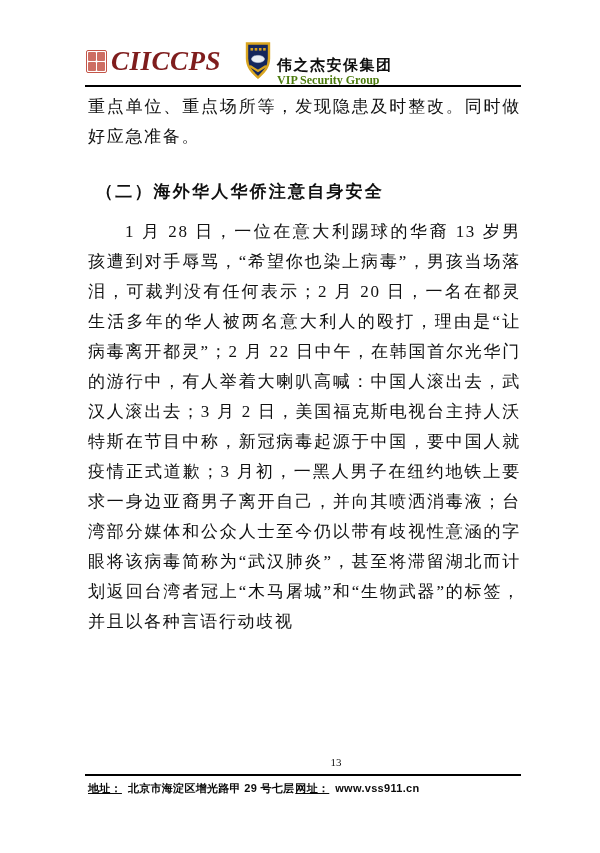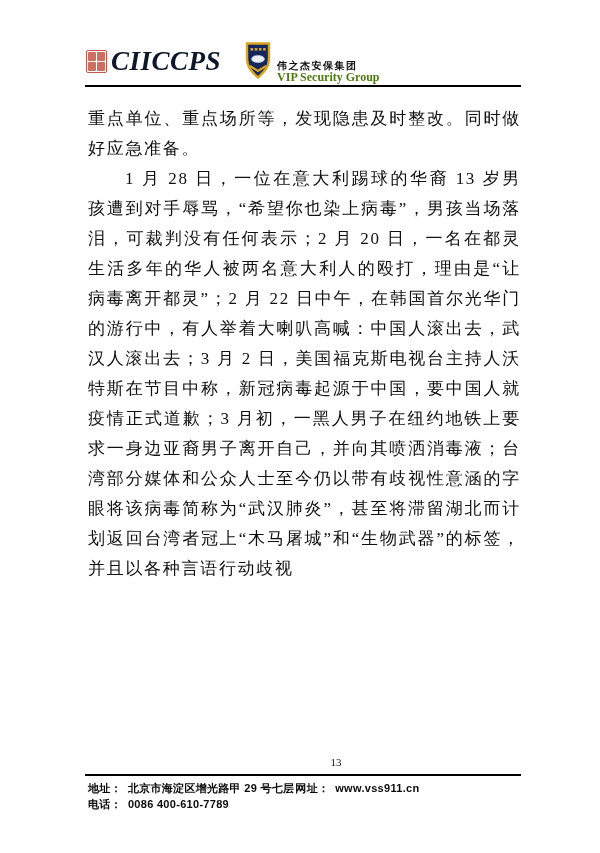--- a/index.html
+++ b/index.html
@@ -20,40 +20,40 @@
     width:21px;height:23px;flex:0 0 21px;
     border:1.5px solid #c45548;border-radius:2px;
     box-sizing:border-box;
     display:grid;grid-template-columns:1fr 1fr;grid-template-rows:1fr 1fr;
     padding:1px;gap:1px;margin-right:4px;
   }
   .seal i{display:block;background:#c45548;opacity:.85;border-radius:1px;}
   .logotype{
     font-style:italic;font-weight:bold;
     font-size:27px;letter-spacing:.5px;
-    color:#0f172a;
+    color:#7f1d1d;
     margin-right:24px;
     line-height:1;
     white-space:nowrap;
   }
   .shield{width:26px;height:38px;flex:0 0 26px;margin-right:6px;}
   .org{display:flex;flex-direction:column;justify-content:center;line-height:1.15;}
   .org-cn{
-    font-weight:bold;font-size:10px;letter-spacing:1.5px;color:#101010;
+    font-weight:bold;font-size:15px;letter-spacing:1.5px;color:#101010;
     white-space:nowrap;
     margin-top:23px;
   }
   .org-en{
     font-weight:bold;font-size:12px;color:#4d7c0f;white-space:nowrap;
   }
   .rule{position:absolute;background:#000000;height:2px;}
   .header-rule{top:85px;left:85px;width:436px;}
   
   .doc-body{
-    position:absolute;top:104px;left:88px;width:433px;
+    position:absolute;top:92px;left:88px;width:433px;
     font-size:17px;line-height:30px;letter-spacing:1.7px;
     text-align:justify;
   }
   .para{margin:0;text-indent:37px;}
   .para.no-indent{text-indent:0;}
   .heading{
     margin:25px 0 10px 0;
     font-size:17px;font-weight:bold;
     letter-spacing:2.2px;text-indent:8px;text-align:left;
   }
@@ -64,21 +64,21 @@
   }
   .footer-rule{top:774px;left:85px;width:436px;}
   .footer{
     position:absolute;top:780px;left:88px;width:445px;
     font-family:"Liberation Sans","DejaVu Sans",sans-serif;
     font-size:11px;font-weight:bold;line-height:16px;
     letter-spacing:.3px;color:#0a0a0a;
   }
   .frow{white-space:nowrap;}
   .fcol1{display:inline-block;width:204px;}
-  .flabel{margin-right:6px;}
+  .flabel{margin-right:6px;text-decoration:underline;}
 </style>
 </head>
 <body>
 
 <div class="page">
 
   <div class="header">
     <span class="seal">
       <i></i>
         <i></i>
@@ -99,28 +99,26 @@
     </span>
     <span class="org">
       <span class="org-cn">伟之杰安保集团</span>
       <span class="org-en">VIP Security Group</span>
     </span>
   </div>
   <div class="rule header-rule"></div>
 
   <div class="doc-body">
     <p class="para no-indent">重点单位、重点场所等，发现隐患及时整改。同时做好应急准备。</p>
+    <h3 class="heading">（二）海外华人华侨注意自身安全</h3>
     <p class="para">1 月 28 日，一位在意大利踢球的华裔 13 岁男孩遭到对手辱骂，“希望你也染上病毒”，男孩当场落泪，可裁判没有任何表示；2 月 20 日，一名在都灵生活多年的华人被两名意大利人的殴打，理由是“让病毒离开都灵”；2 月 22 日中午，在韩国首尔光华门的游行中，有人举着大喇叭高喊：中国人滚出去，武汉人滚出去；3 月 2 日，美国福克斯电视台主持人沃特斯在节目中称，新冠病毒起源于中国，要中国人就疫情正式道歉；3 月初，一黑人男子在纽约地铁上要求一身边亚裔男子离开自己，并向其喷洒消毒液；台湾部分媒体和公众人士至今仍以带有歧视性意涵的字眼将该病毒简称为“武汉肺炎”，甚至将滞留湖北而计划返回台湾者冠上“木马屠城”和“生物武器”的标签，并且以各种言语行动歧视</p>
   </div>
 
   <div class="pagenum">13</div>
   <div class="rule footer-rule"></div>
   <div class="footer">
     <div class="frow">
       <span class="fcol1"><span class="flabel">地址：</span><span>北京市海淀区增光路甲 29 号七层</span></span>
       <span class="fcol2"><span class="flabel">网址：</span><span>www.vss911.cn</span></span>
     </div>
-    <div class="frow">
-      <span><span class="flabel">电话：</span><span>0086 400-610-7789</span></span>
-    </div>
   </div>
 
 </div>
 
 </body></html>

